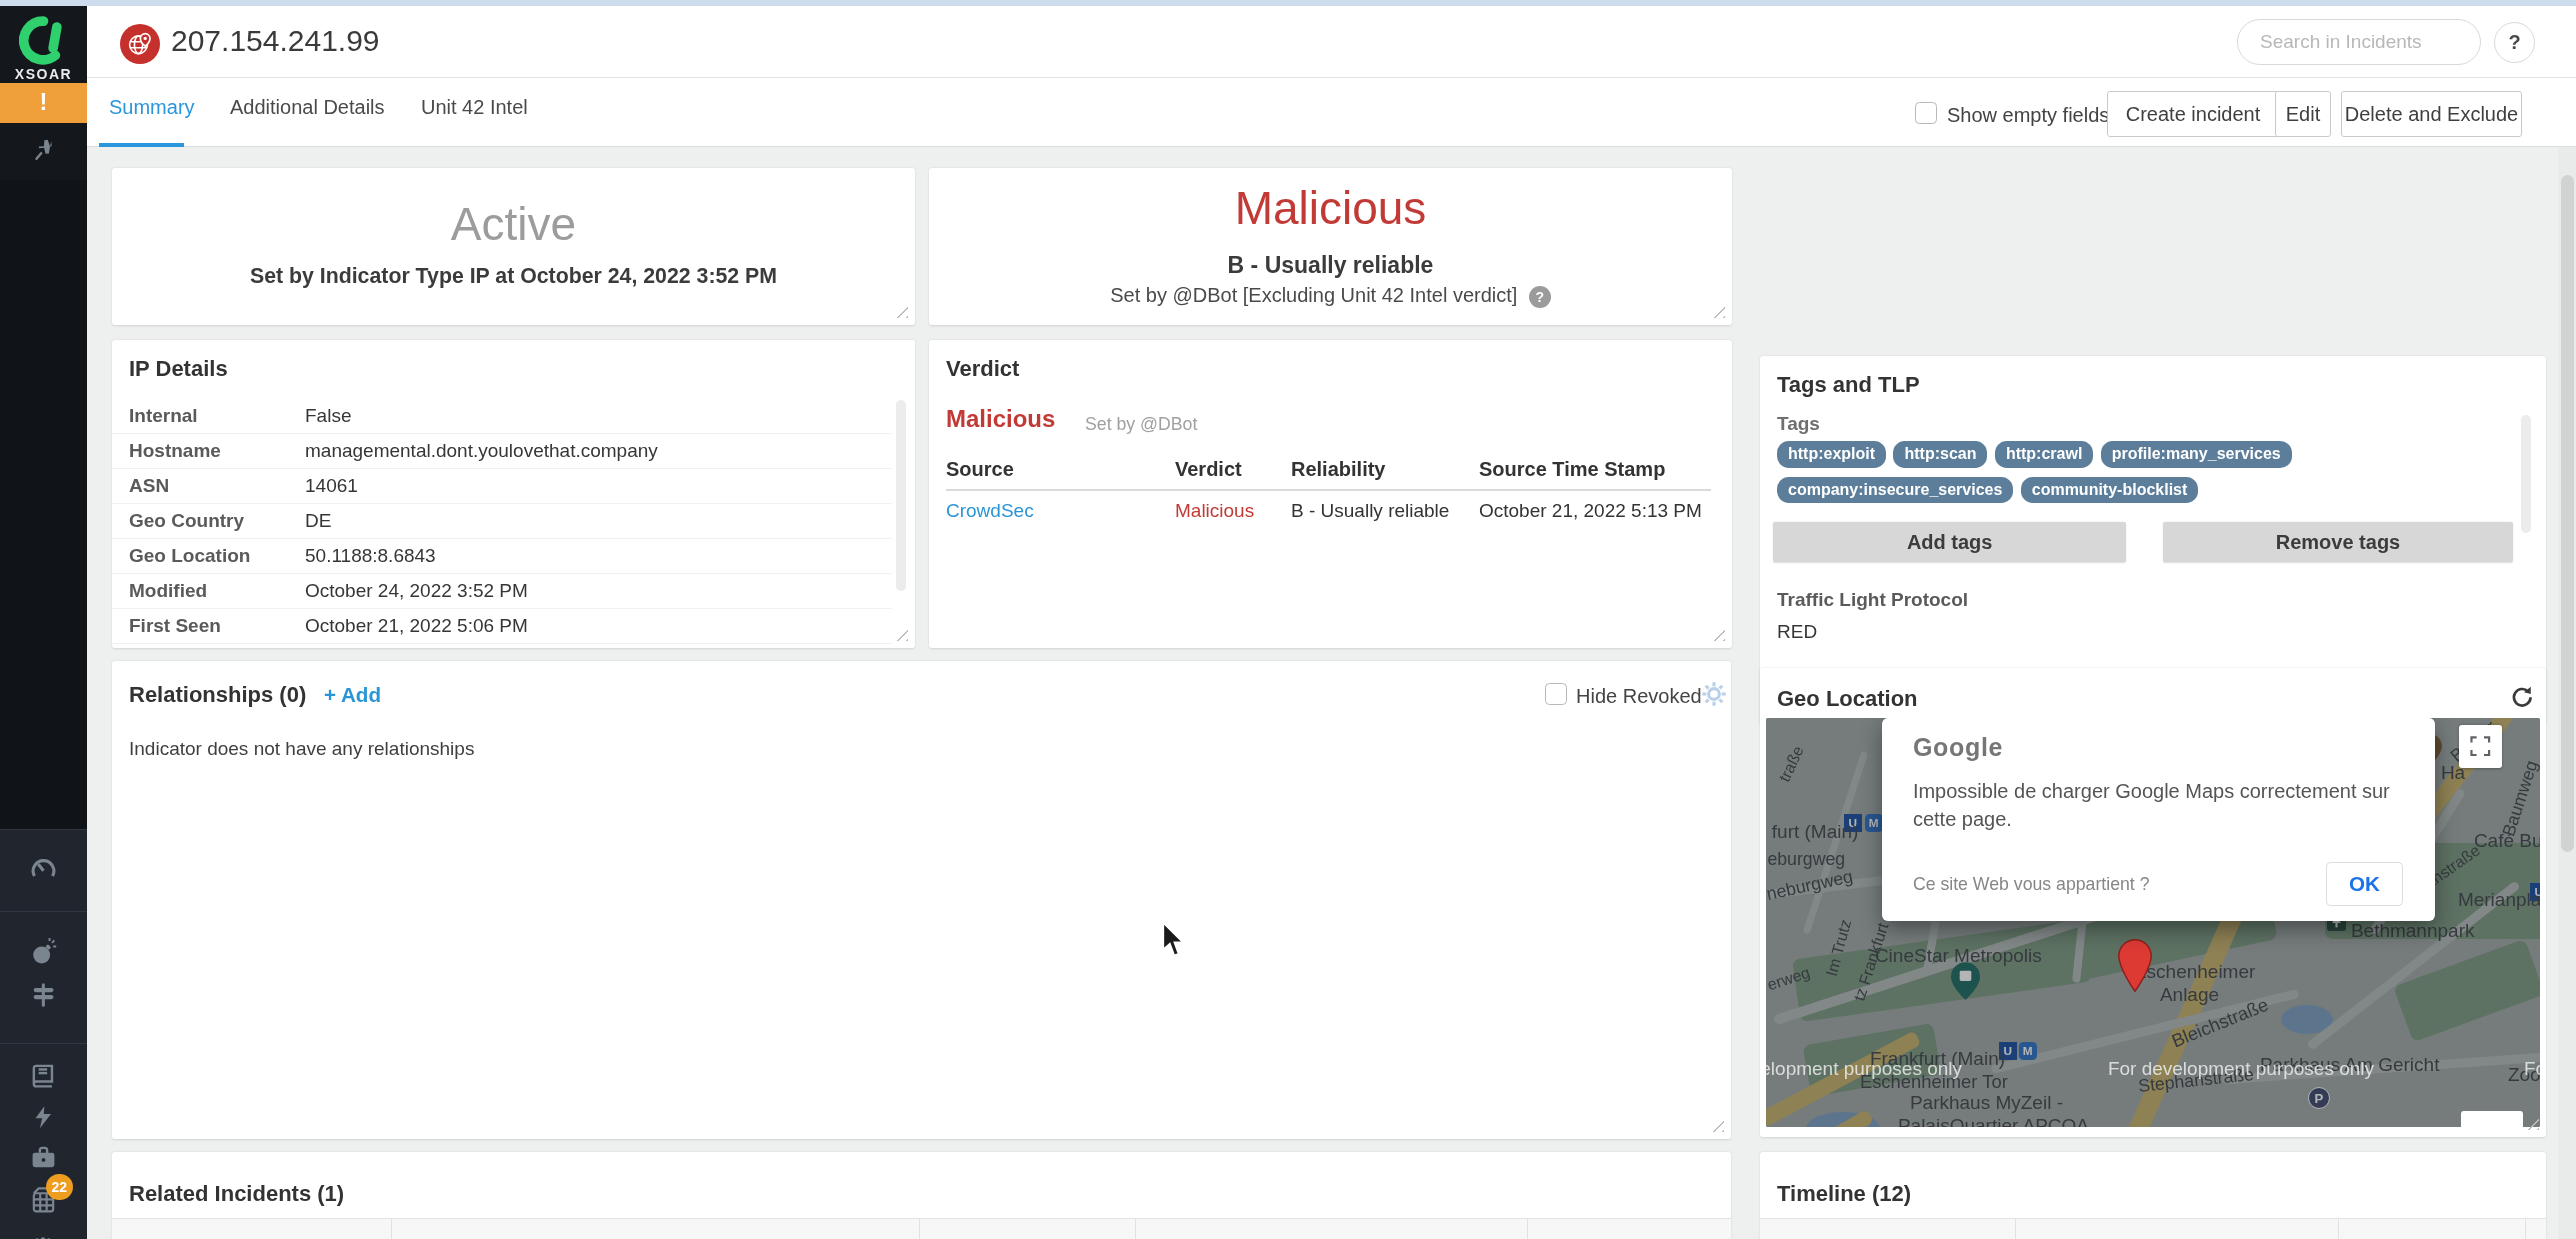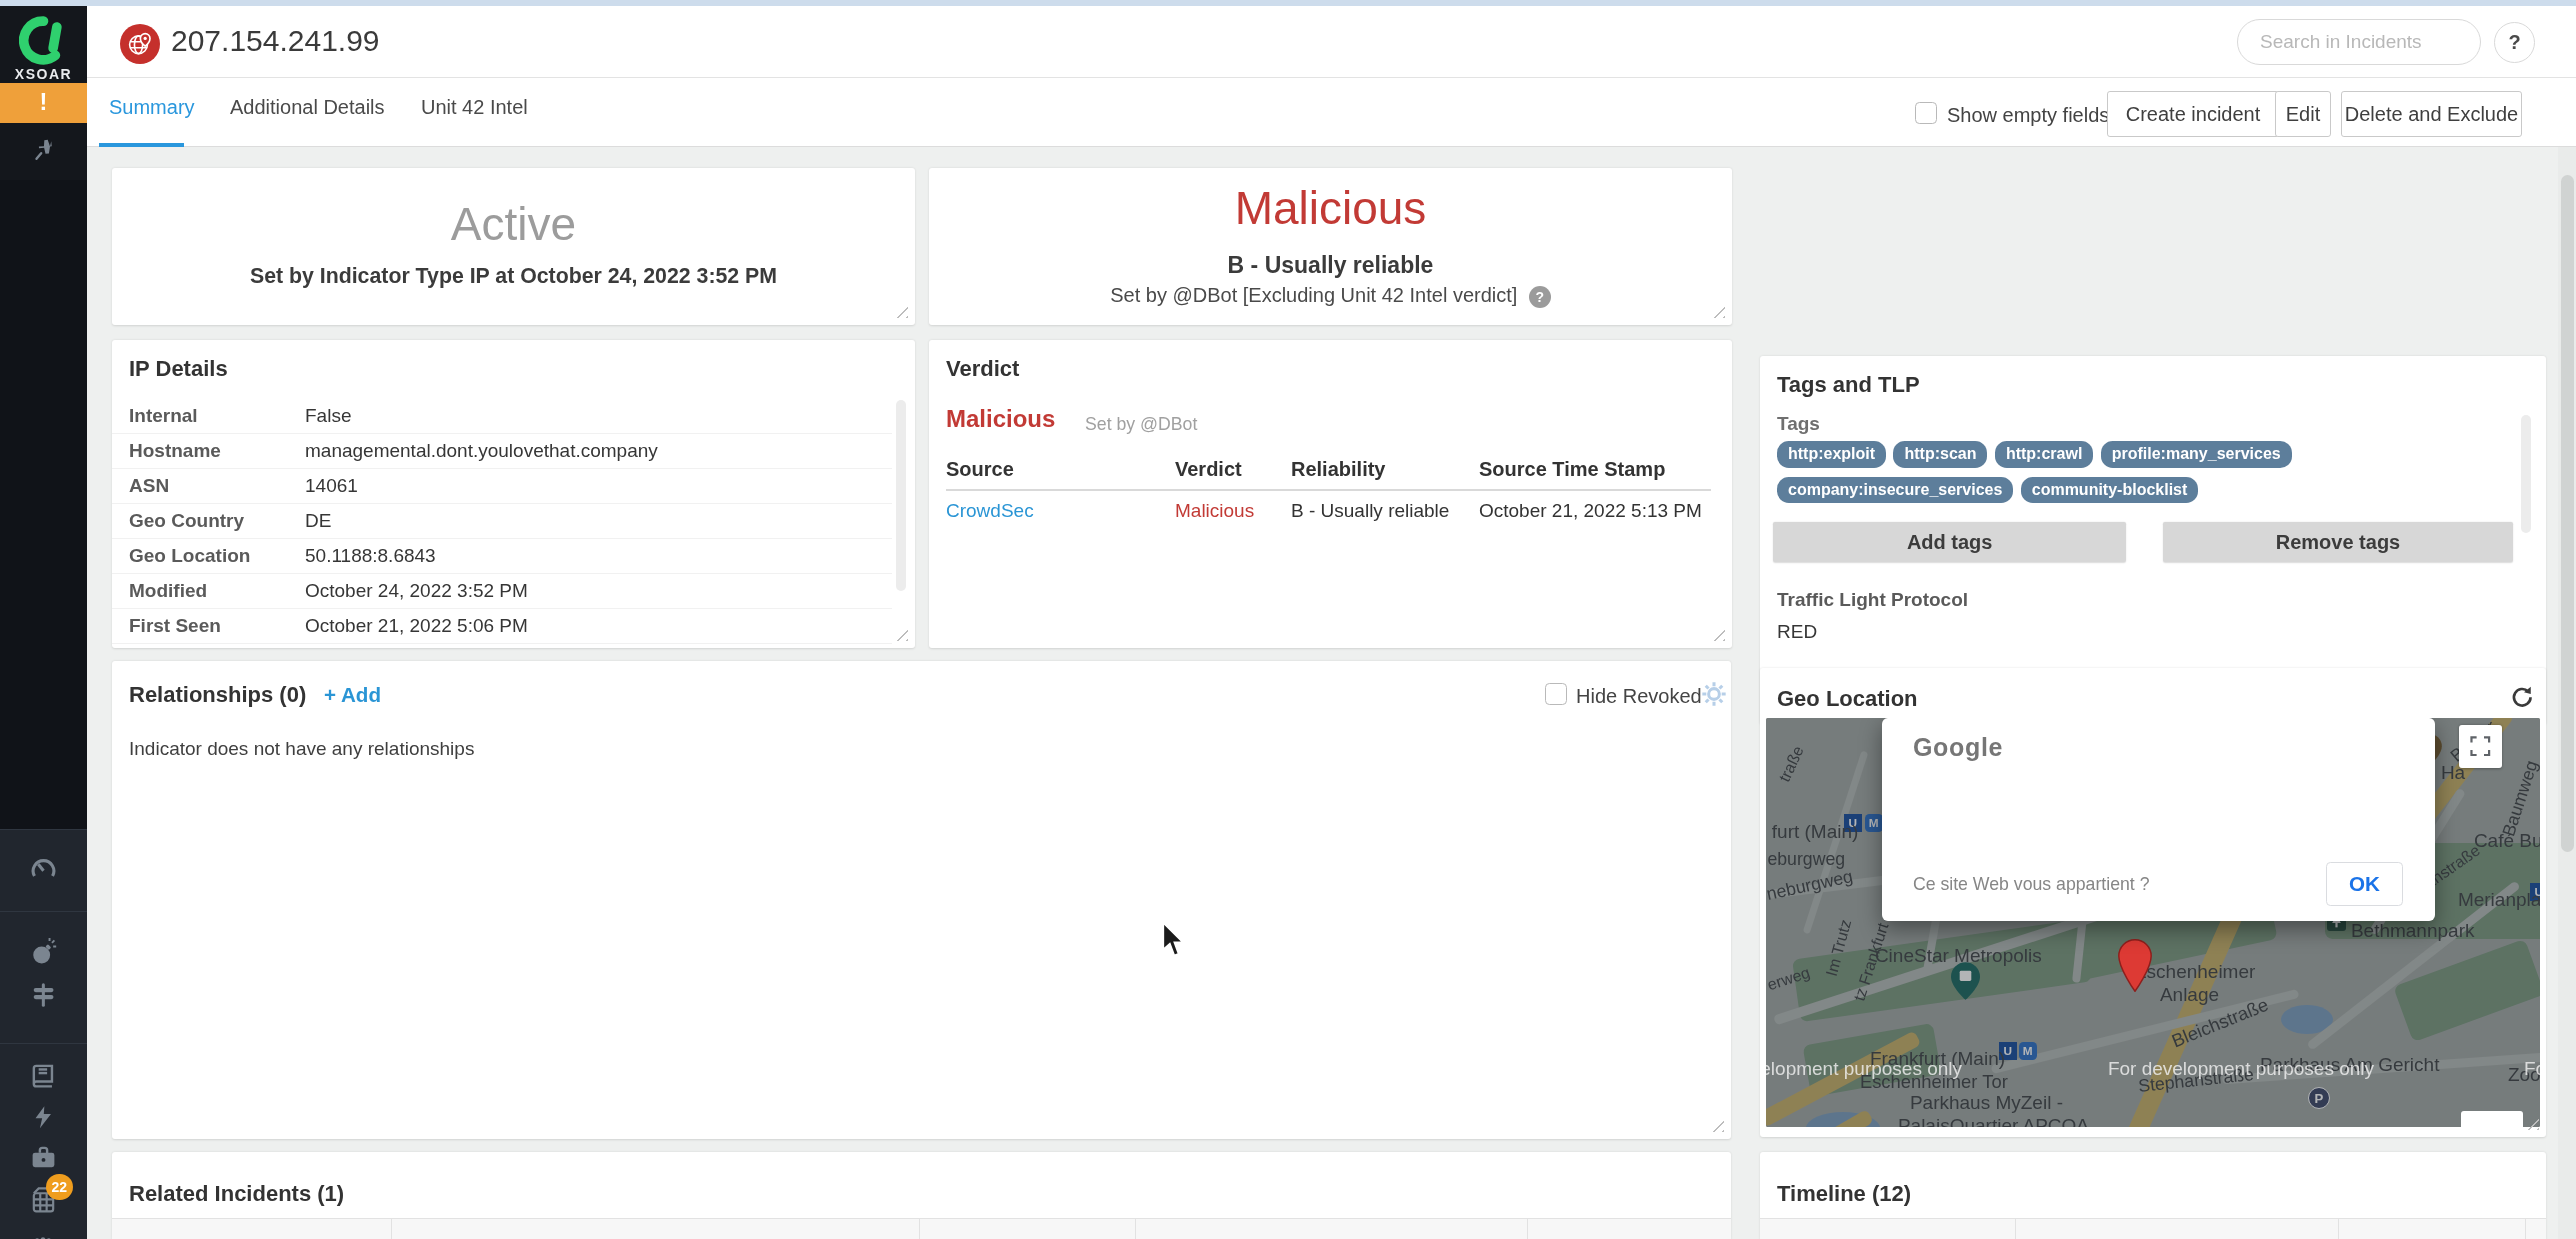--- a/index.html
+++ b/index.html
@@ -376,20 +376,21 @@
 
       <div class="fs-btn">
         <svg width="20.6" height="20.6" viewBox="0 0 28 28" fill="none" stroke="#5f6368" stroke-width="3">
             <path d="M2 9V2h7M19 2h7v7M26 19v7h-7M9 26H2v-7"></path>
           </svg>
       </div>
       <div class="abs" style="left:695px;top:393px;width:62px;height:23.5px;background:#fff;border-radius:2.9px;z-index:5;"></div>
 
       <div class="map-dialog">
         <div class="abs" style="left:31px;top:14.7px;font-size:25px;font-weight:600;color:#767676;letter-spacing:0.7px;">Google</div>
+        <div class="abs" style="left:31px;top:59px;width:486px;font-size:20px;line-height:28px;color:#555;">Impossible de charger Google Maps correctement sur cette page.</div>
         <div class="abs" style="left:31px;top:156px;font-size:17.7px;color:#868686;">Ce site Web vous appartient ?</div>
         <div class="ok-btn">OK</div>
       </div>
     </div>
     <div class="rh"></div>
   </div>
 
   <div class="card" style="left:112px;top:1152px;width:1619px;height:87px;border-radius:2.9px 2.9px 0 0;">
     <div class="card-h" style="top:29px;">Related Incidents (1)</div>
     <div class="tbl-strip">

